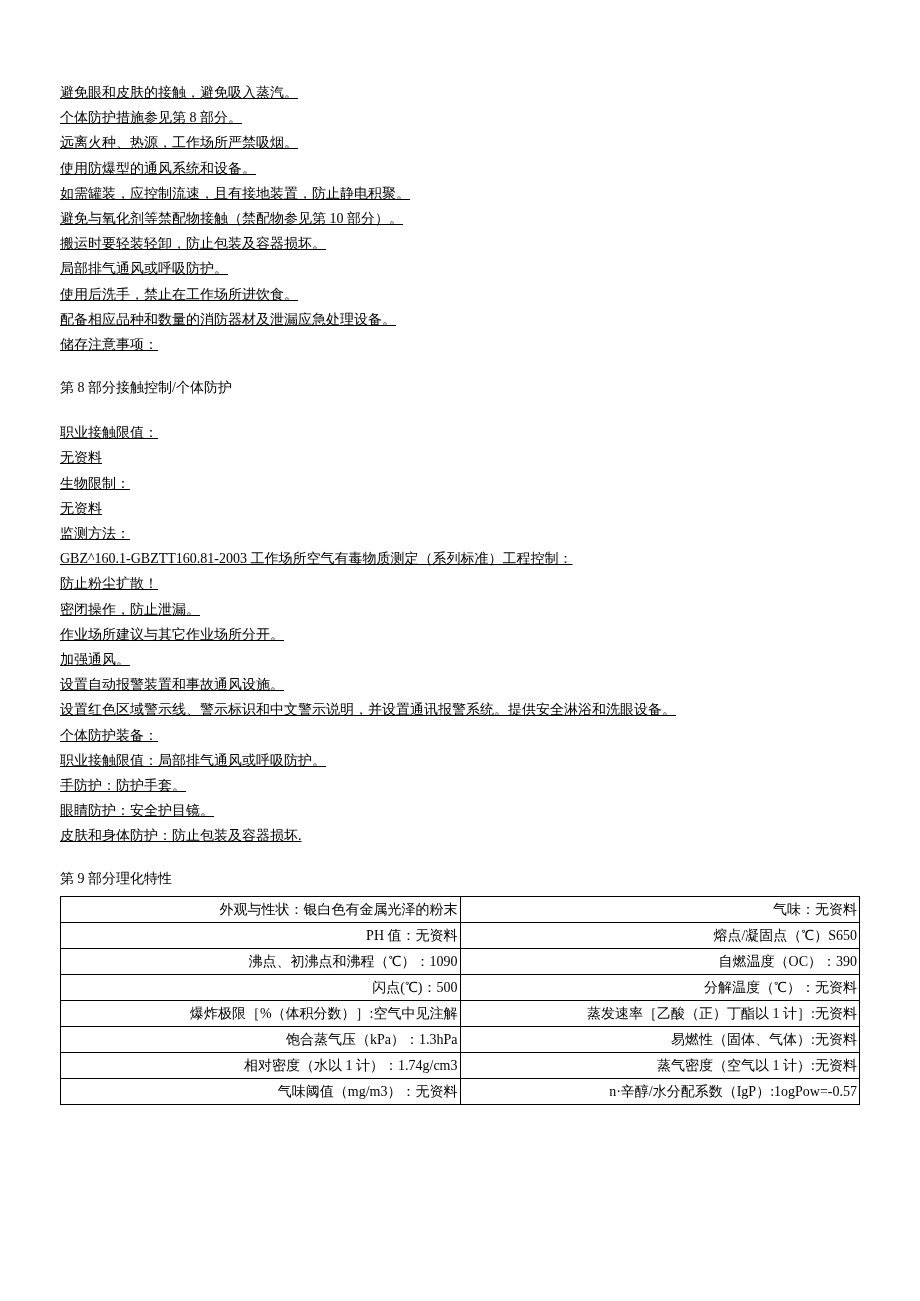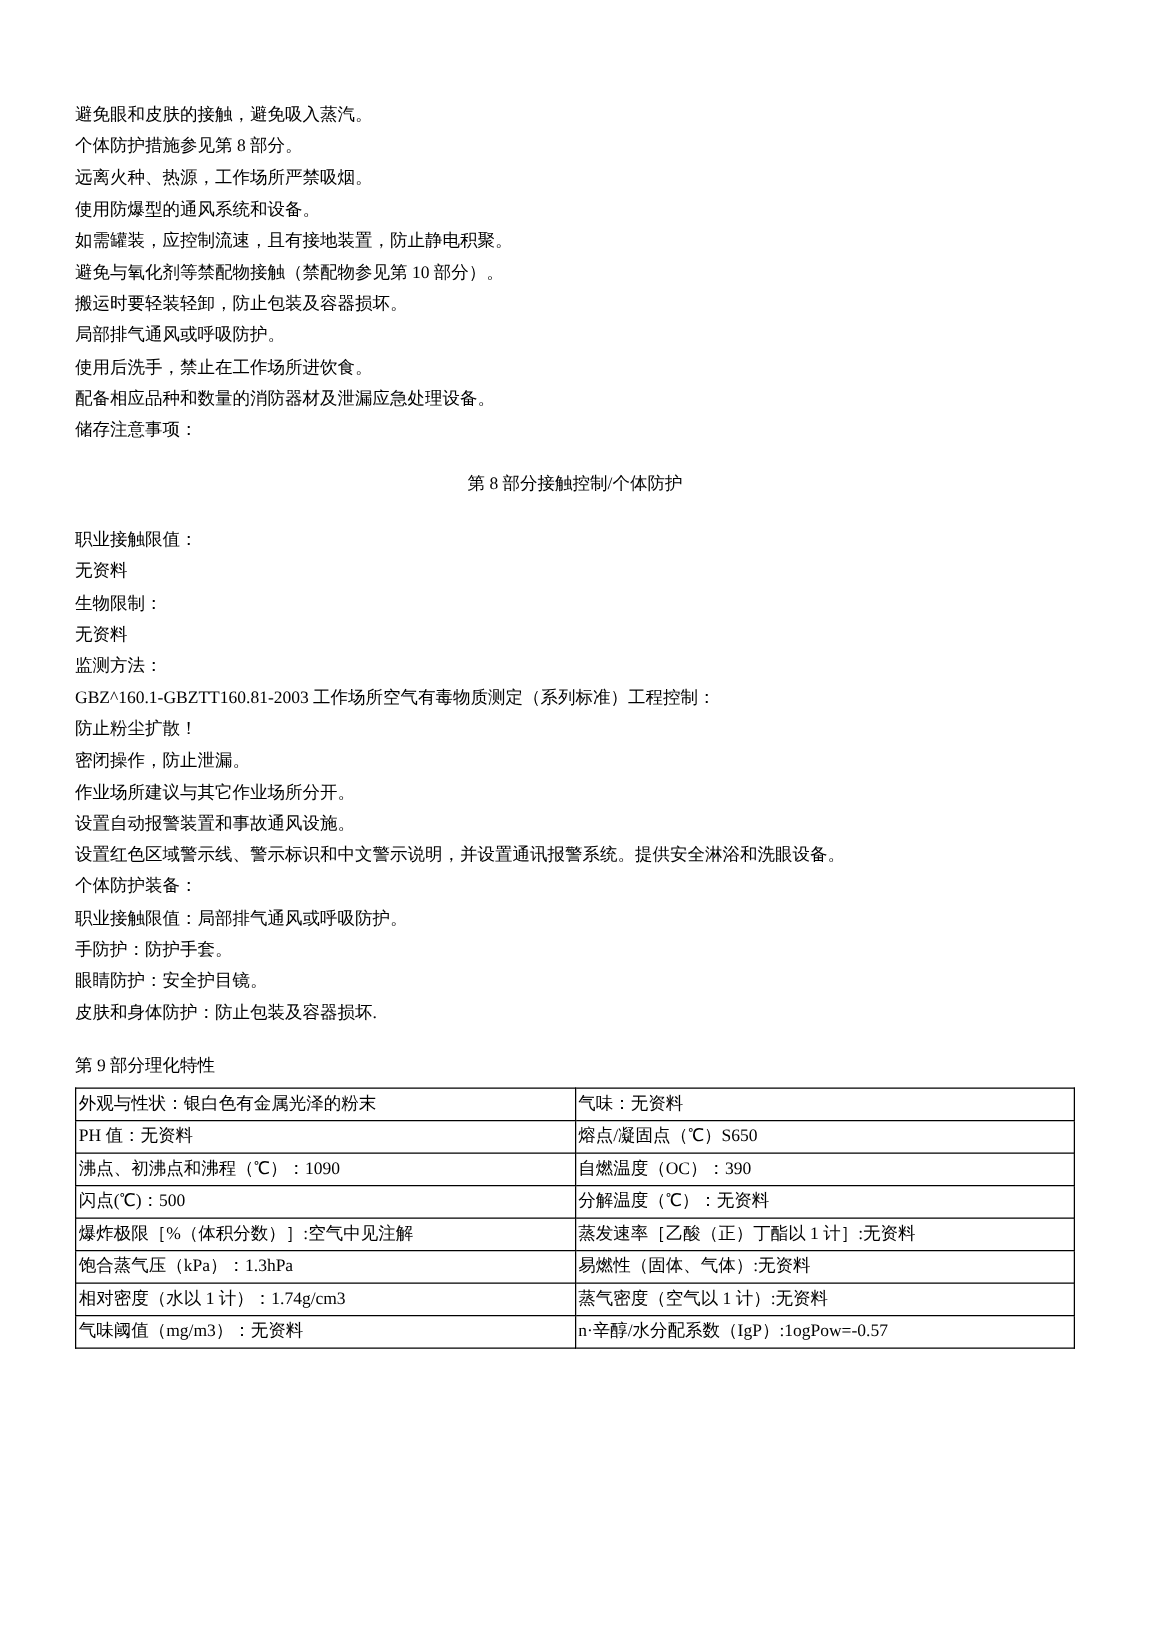--- a/index.html
+++ b/index.html
@@ -8,32 +8,33 @@
     line-height: 1.8;
     color: #000;
     background: #fff;
     margin: 0;
     padding: 80px 60px 60px 60px;
     width: 920px;
     box-sizing: border-box;
   }
   .para {
     margin: 0;
+    text-decoration: underline;
   }
   .section-heading {
     margin: 18px 0 4px 0;
   }
   .section-8-heading {
-    text-align: center;
     margin: 18px 0 20px 0;
   }
   table {
     border-collapse: collapse;
     width: 100%;
     table-layout: fixed;
+    text-align: right;
   }
   td {
     border: 1px solid #000;
     padding: 2px 2px;
     vertical-align: top;
     font-size: 14px;
     line-height: 1.5;
   }
 </style>
 </head>
@@ -58,20 +59,21 @@
 <div>
   <p class="para">职业接触限值：</p>
   <p class="para">无资料</p>
   <p class="para">生物限制：</p>
   <p class="para">无资料</p>
   <p class="para">监测方法：</p>
   <p class="para">GBZ^160.1-GBZTT160.81-2003 工作场所空气有毒物质测定（系列标准）工程控制：</p>
   <p class="para">防止粉尘扩散！</p>
   <p class="para">密闭操作，防止泄漏。</p>
   <p class="para">作业场所建议与其它作业场所分开。</p>
+  <p class="para">加强通风。</p>
   <p class="para">设置自动报警装置和事故通风设施。</p>
   <p class="para">设置红色区域警示线、警示标识和中文警示说明，并设置通讯报警系统。提供安全淋浴和洗眼设备。</p>
   <p class="para">个体防护装备：</p>
   <p class="para">职业接触限值：局部排气通风或呼吸防护。</p>
   <p class="para">手防护：防护手套。</p>
   <p class="para">眼睛防护：安全护目镜。</p>
   <p class="para">皮肤和身体防护：防止包装及容器损坏.</p>
 </div>
 
 <p class="section-heading">第 9 部分理化特性</p>

